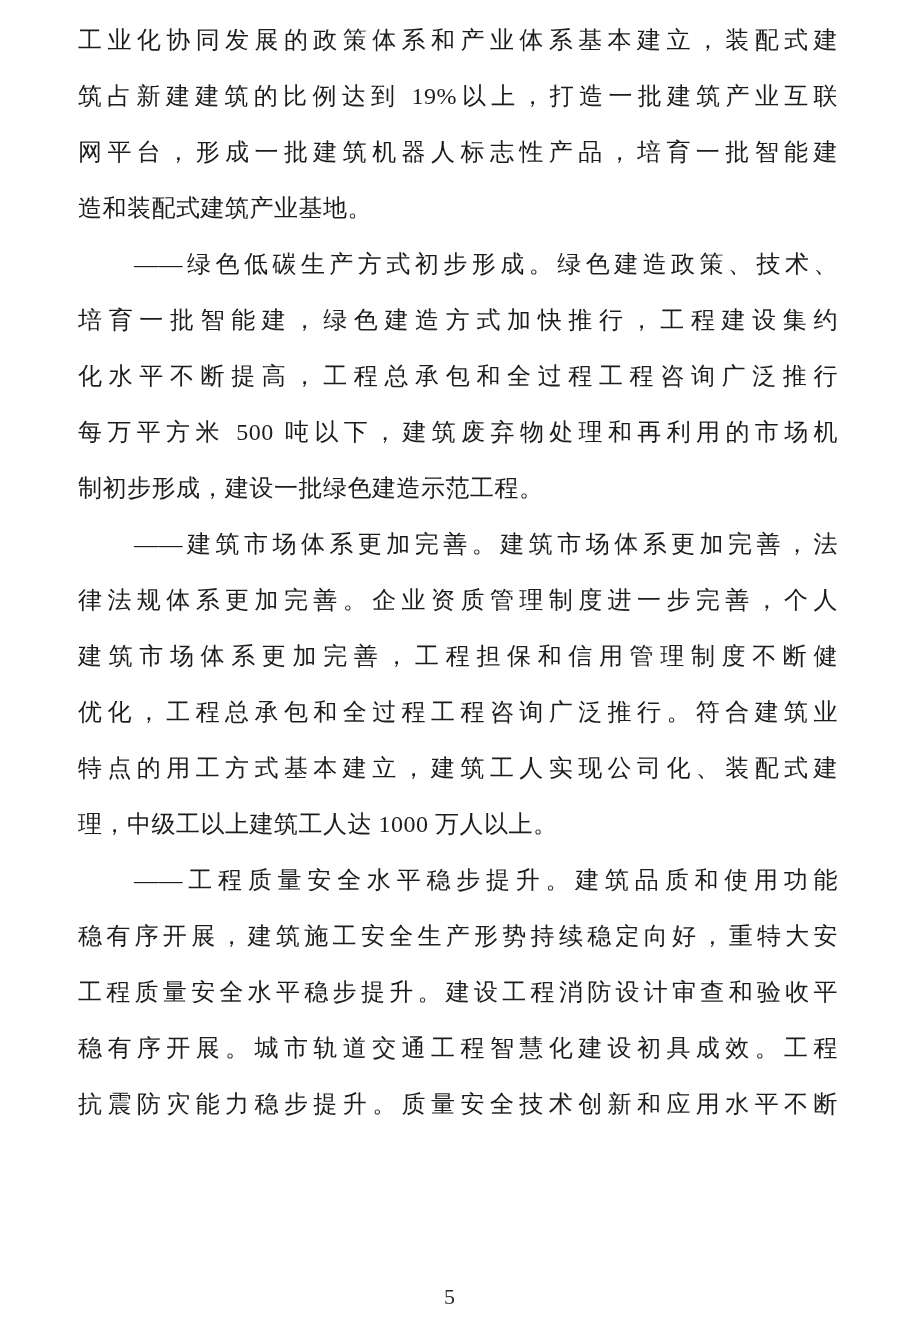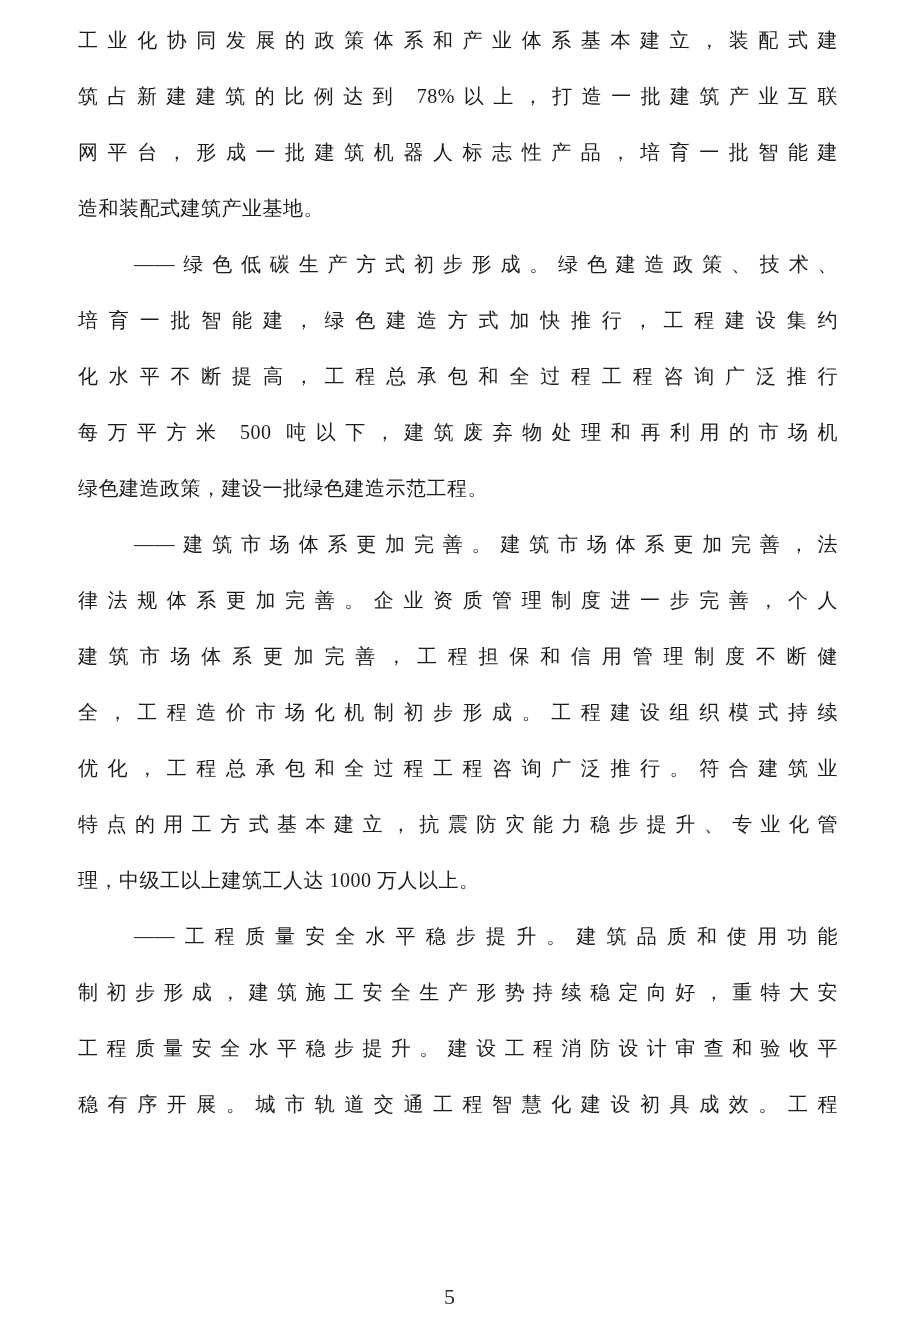--- a/index.html
+++ b/index.html
@@ -22,21 +22,21 @@
     top: 12px;
     width: 760px;
   }
   .para {
     margin: 0;
     padding: 0;
   }
   .line {
     height: 56px;
     line-height: 56px;
-    font-size: 20px;
+    font-size: 24px;
     letter-spacing: 0.5px;
     white-space: normal;
     overflow: hidden;
     text-align: justify;
     text-align-last: justify;
     text-justify: inter-character;
   }
   .line.last {
     text-align-last: left;
   }
@@ -55,46 +55,46 @@
   }
 </style>
 </head>
 <body>
 
 <div class="page">
   <div class="content">
 
     <div class="para">
       <div class="line">工业化协同发展的政策体系和产业体系基本建立，装配式建</div>
-      <div class="line">筑占新建建筑的比例达到 78%以上，打造一批建筑产业互联</div>
+      <div class="line">筑占新建建筑的比例达到 19%以上，打造一批建筑产业互联</div>
       <div class="line">网平台，形成一批建筑机器人标志性产品，培育一批智能建</div>
       <div class="line last">造和装配式建筑产业基地。</div>
     </div>
 
     <div class="para">
       <div class="line indent">——绿色低碳生产方式初步形成。绿色建造政策、技术、</div>
       <div class="line">培育一批智能建，绿色建造方式加快推行，工程建设集约</div>
       <div class="line">化水平不断提高，工程总承包和全过程工程咨询广泛推行</div>
       <div class="line">每万平方米 500 吨以下，建筑废弃物处理和再利用的市场机</div>
-      <div class="line last">绿色建造政策，建设一批绿色建造示范工程。</div>
+      <div class="line last">制初步形成，建设一批绿色建造示范工程。</div>
     </div>
 
     <div class="para">
       <div class="line indent">——建筑市场体系更加完善。建筑市场体系更加完善，法</div>
       <div class="line">律法规体系更加完善。企业资质管理制度进一步完善，个人</div>
       <div class="line">建筑市场体系更加完善，工程担保和信用管理制度不断健</div>
-      <div class="line">全，工程造价市场化机制初步形成。工程建设组织模式持续</div>
       <div class="line">优化，工程总承包和全过程工程咨询广泛推行。符合建筑业</div>
-      <div class="line">特点的用工方式基本建立，抗震防灾能力稳步提升、专业化管</div>
+      <div class="line">特点的用工方式基本建立，建筑工人实现公司化、装配式建</div>
       <div class="line last">理，中级工以上建筑工人达 1000 万人以上。</div>
     </div>
 
     <div class="para">
       <div class="line indent">——工程质量安全水平稳步提升。建筑品质和使用功能</div>
-      <div class="line">制初步形成，建筑施工安全生产形势持续稳定向好，重特大安</div>
+      <div class="line">稳有序开展，建筑施工安全生产形势持续稳定向好，重特大安</div>
       <div class="line">工程质量安全水平稳步提升。建设工程消防设计审查和验收平</div>
       <div class="line">稳有序开展。城市轨道交通工程智慧化建设初具成效。工程</div>
+      <div class="line">抗震防灾能力稳步提升。质量安全技术创新和应用水平不断</div>
     </div>
 
   </div>
 
   <div class="page-number">5</div>
 </div>
 
 </body></html>

